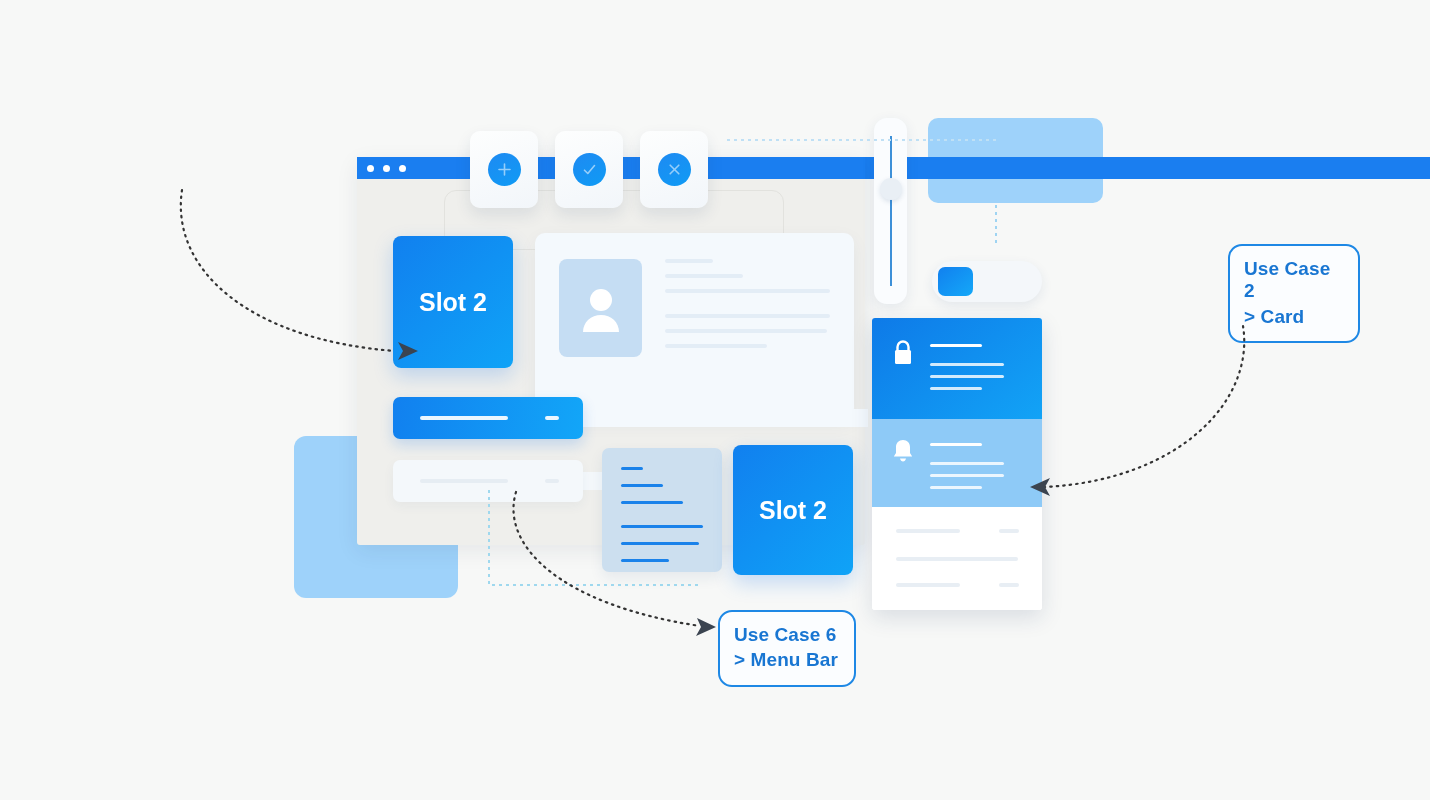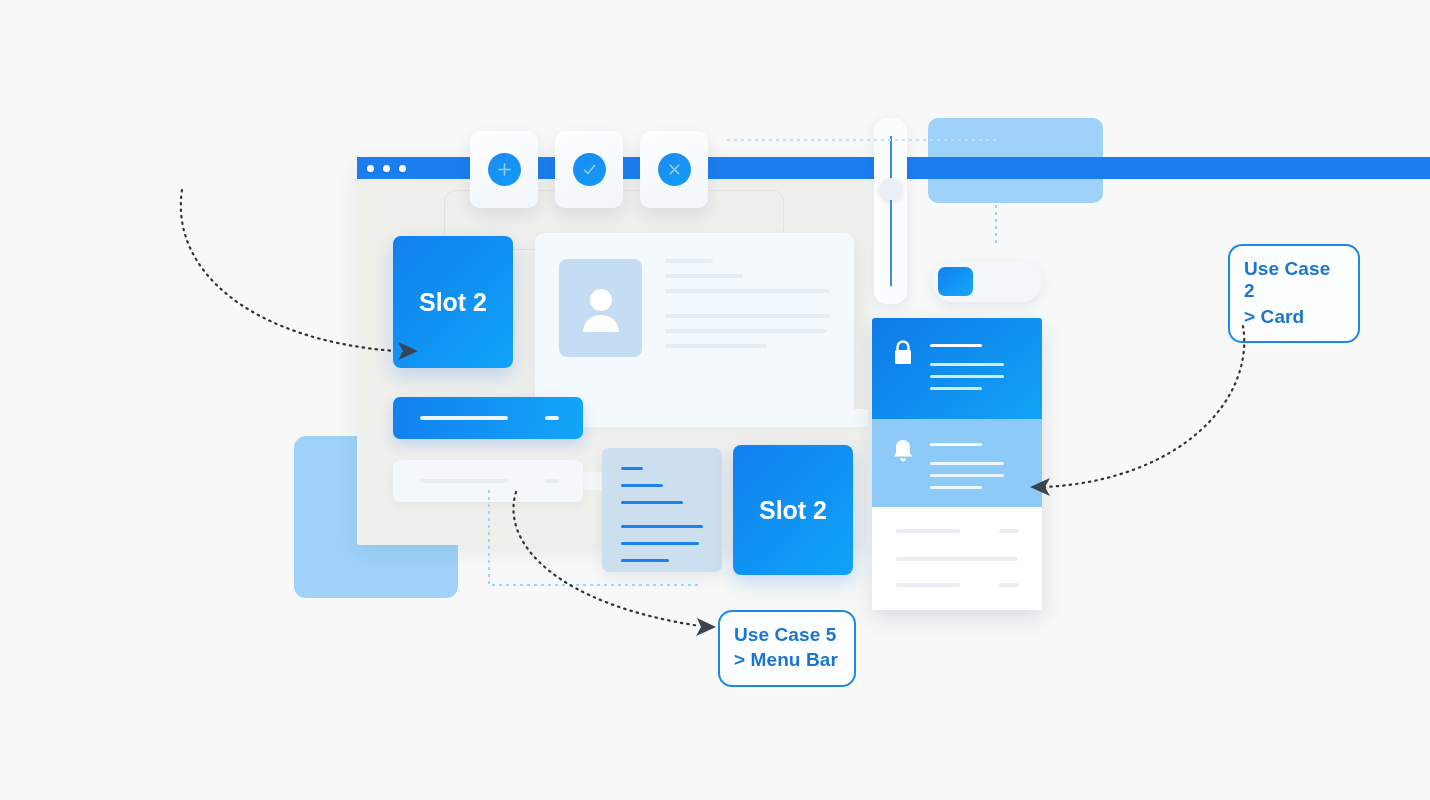--- a/index.html
+++ b/index.html
@@ -325,21 +325,21 @@
       <span class="rowline" style="left:24px;top:76px;width:64px"></span>
       <span class="rowline" style="left:127px;top:76px;width:20px"></span>
     </div>
   </div>
 
   <div class="callout" style="left:1228px;top:244px;width:132px;">
     <span>Use Case 2</span>
     <span class="l2">&gt; Card</span>
   </div>
   <div class="callout" style="left:718px;top:610px;width:138px;">
-    <span>Use Case 5</span>
+    <span>Use Case 6</span>
     <span class="l2">&gt; Menu Bar</span>
   </div>
 
   <svg class="overlay" width="1430" height="800">
 
     <path d="M727 140 L1000 140" stroke="#bfe0f5" stroke-width="2" stroke-dasharray="3,4" fill="none"></path>
     <path d="M996 205 L996 245" stroke="#9fd4f2" stroke-width="2" stroke-dasharray="3,4" fill="none"></path>
     <path d="M489 490 L489 585 L700 585" stroke="#9fd8ee" stroke-width="2" stroke-dasharray="3,4" fill="none"></path>
 
     <path d="M182 190 C170 270 250 340 395 351" stroke="#333" stroke-width="2.2" stroke-dasharray="1.5,5" stroke-linecap="round" fill="none"></path>

